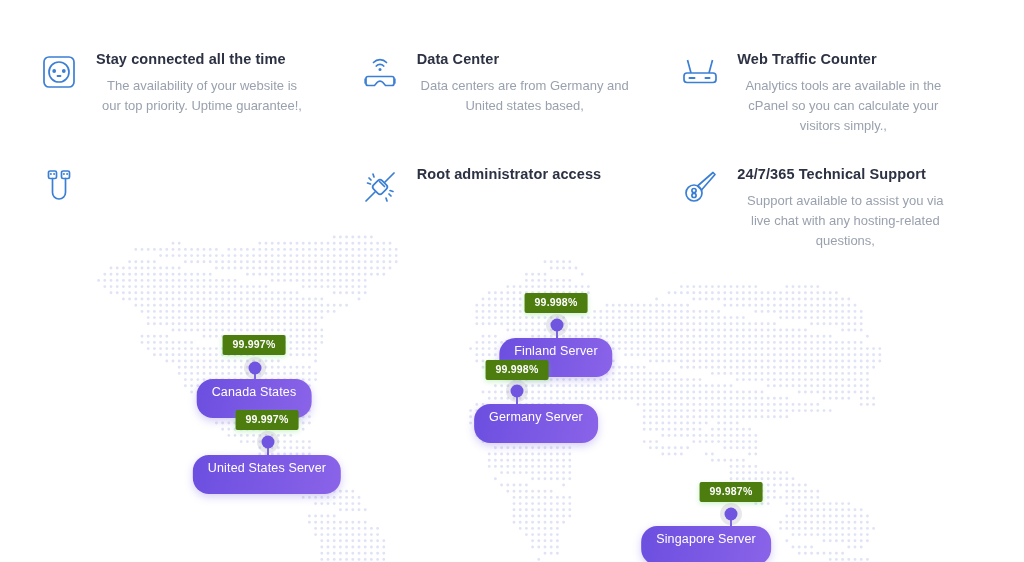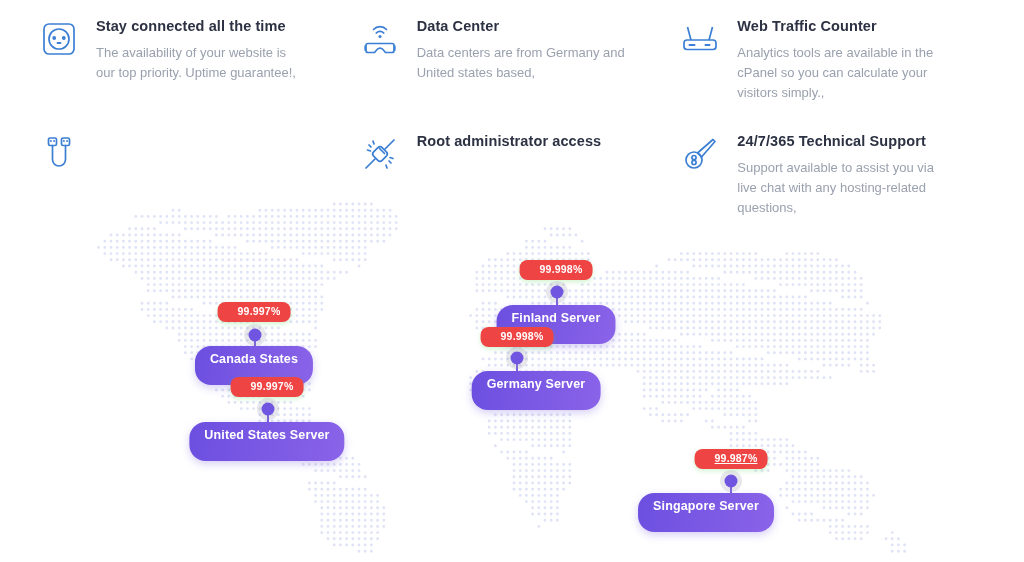--- a/index.html
+++ b/index.html
@@ -2,21 +2,21 @@
 <html><head>
 <meta charset="utf-8">
 <style>
   * { margin:0; padding:0; box-sizing:border-box; }
   html, body {
     width:1024px; height:562px;
     background:#ffffff;
     font-family:"Liberation Sans", sans-serif;
     overflow:hidden;
   }
-  .page { position:relative; width:1024px; height:474px; background:#fff; }
+  .page { position:relative; width:1024px; height:474px; background:#fff;margin-top:33px; }
 
   
   .features {
     position:absolute; top:0; left:0; width:1024px;
     padding:14px 36px 0 36px;
     display:grid;
     grid-template-columns:repeat(3, 1fr);
     grid-template-rows:115px auto;
     column-gap:10px;
   }
@@ -28,38 +28,38 @@
   }
   .feature-icon svg { display:block; }
   .feature-text { padding-top:3px; }
   .feature-title {
     font-size:14.5px; font-weight:700; color:#2c3243;
     letter-spacing:0.1px; line-height:1.3; margin-bottom:7px;
     white-space:nowrap;
   }
   .feature-desc {
     font-size:13px; color:#9aa1ae; line-height:1.55;
-    max-width:212px; font-weight:400;
+    max-width:212px; font-weight:400;text-align:center;
   }
   .feature.wide .feature-desc { max-width:216px; }
 
   
   .map-wrap {
     position:absolute; left:0; top:196px;
     width:1024px; height:366px;
   }
   #dotmap { position:absolute; left:0; top:0; }
   .uptime-badge {
     position:absolute; transform:translateX(-50%);
-    background:#ef4444;
+    background:#4d7c0f;
     color:#ffffff;
     font-size:10.5px; font-weight:700;
     letter-spacing:0.2px;
-    padding:4px 10px 5px 20px;
-    border-radius:8px;
+    padding:4px 10px 5px 10px;
+    border-radius:2px;
     white-space:nowrap;
     line-height:1;
     box-shadow:0 2px 5px rgba(90,211,90,0.28);
   }
   .pin-halo {
     position:absolute; transform:translate(-50%,-50%);
     width:22px; height:22px; border-radius:50%;
     background:rgba(150,150,170,0.22);
   }
   .pin-dot {
@@ -68,21 +68,21 @@
     background:#7055e0;
   }
   .pin-stem {
     position:absolute; transform:translateX(-50%);
     width:2px; background:#7b5ce5;
   }
   .server-pill {
     position:absolute; transform:translateX(-50%);
     background:linear-gradient(100deg,#6c4fe0 0%,#8a63e8 100%);
     color:#ffffff;
-    font-size:12.5px; font-weight:700;
+    font-size:12.5px; font-weight:400;
     letter-spacing:0.15px;
     padding:7px 15px 19px 15px;
     border-radius:16px;
     white-space:nowrap;
     line-height:1;
     box-shadow:0 3px 9px rgba(108,79,224,0.28);
   }
 </style>
 </head>
 <body>
@@ -209,21 +209,21 @@
         <div class="uptime-badge" style="left: 556px; top: 64px;">99.998%</div>
         <div class="pin-stem" style="left: 557px; top: 96px; height: 13px;"></div>
         <div class="pin-halo" style="left: 557px; top: 96px;"></div>
         <div class="pin-dot" style="left: 557px; top: 96px;"></div>
         <div class="server-pill" style="left: 556px; top: 109px;">Finland Server</div>
         <div class="uptime-badge" style="left: 517px; top: 131px;">99.998%</div>
         <div class="pin-stem" style="left: 517px; top: 162px; height: 13px;"></div>
         <div class="pin-halo" style="left: 517px; top: 162px;"></div>
         <div class="pin-dot" style="left: 517px; top: 162px;"></div>
         <div class="server-pill" style="left: 536px; top: 175px;">Germany Server</div>
-        <div class="uptime-badge" style="left: 731px; top: 253px; text-decoration: underline;">99.987%</div>
+        <div class="uptime-badge" style="left: 731px; top: 253px;">99.987%</div>
         <div class="pin-stem" style="left: 731px; top: 285px; height: 12px;"></div>
         <div class="pin-halo" style="left: 731px; top: 285px;"></div>
         <div class="pin-dot" style="left: 731px; top: 285px;"></div>
         <div class="server-pill" style="left: 706px; top: 297px;">Singapore Server</div>
       </div>
   </div>
 
 </div>
 
 </body></html>

